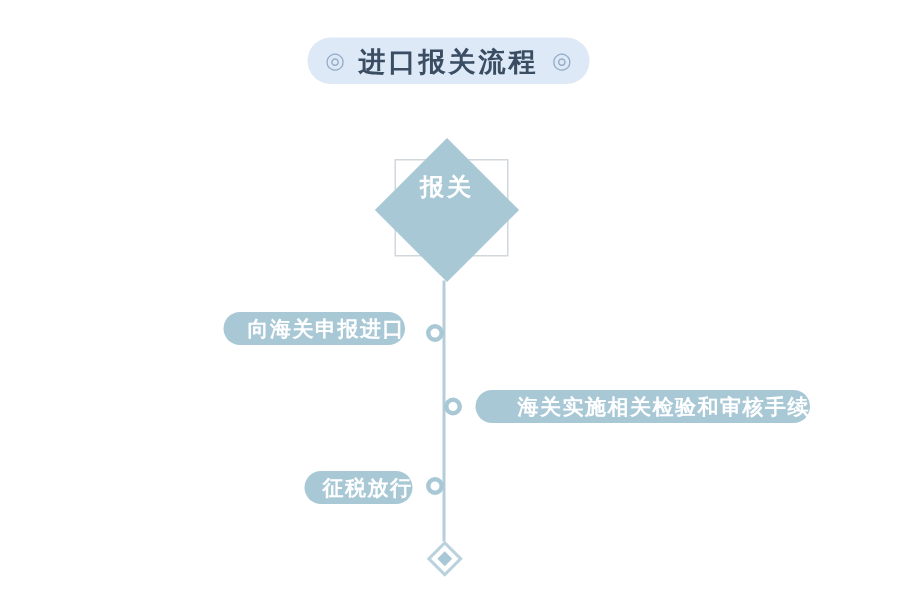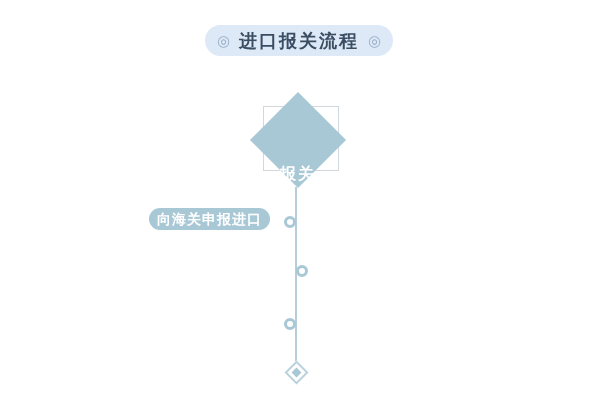--- a/index.html
+++ b/index.html
@@ -67,21 +67,20 @@
     position: absolute;
     left: 263px;
     top: 113px;
     width: 70px;
     text-align: center;
     font-size: 16px;
     line-height: 26px;
     font-weight: bold;
     letter-spacing: 2px;
     color: var(--text-on-accent);
-    margin-top: 48px;
   }
 
   
   .vline {
     position: absolute;
     left: 295px;
     top: 187px;
     width: 2px;
     height: 174px;
     background: var(--line);
@@ -104,21 +103,21 @@
   .step-pill {
     position: absolute;
     height: 22px;
     line-height: 22px;
     border-radius: 12px;
     background: var(--accent);
     color: var(--text-on-accent);
     font-size: 14px;
     font-weight: bold;
     letter-spacing: 1px;
-    text-align: center;
+    text-align: right;
     white-space: nowrap;
   }
   .step-1 { left: 149px; top: 208px; width: 121px; }
   .step-2 { left: 317px; top: 260px; width: 223px; }
   .step-3 { left: 203px; top: 314px; width: 72px;  }
 
   
   .end-diamond {
     position: absolute;
     left: 288px;
@@ -155,18 +154,20 @@
     <div>报关</div>
   </div>
 
   <div class="vline"></div>
 
   <div class="node node-1"></div>
   <div class="node node-2"></div>
   <div class="node node-3"></div>
 
   <div class="step-pill step-1">向海关申报进口</div>
+  <div class="step-pill step-2">海关实施相关检验和审核手续</div>
+  <div class="step-pill step-3">征税放行</div>
 
   <div class="end-diamond">
     <div class="end-diamond-inner"></div>
   </div>
 
 </div>
 
 </body></html>

